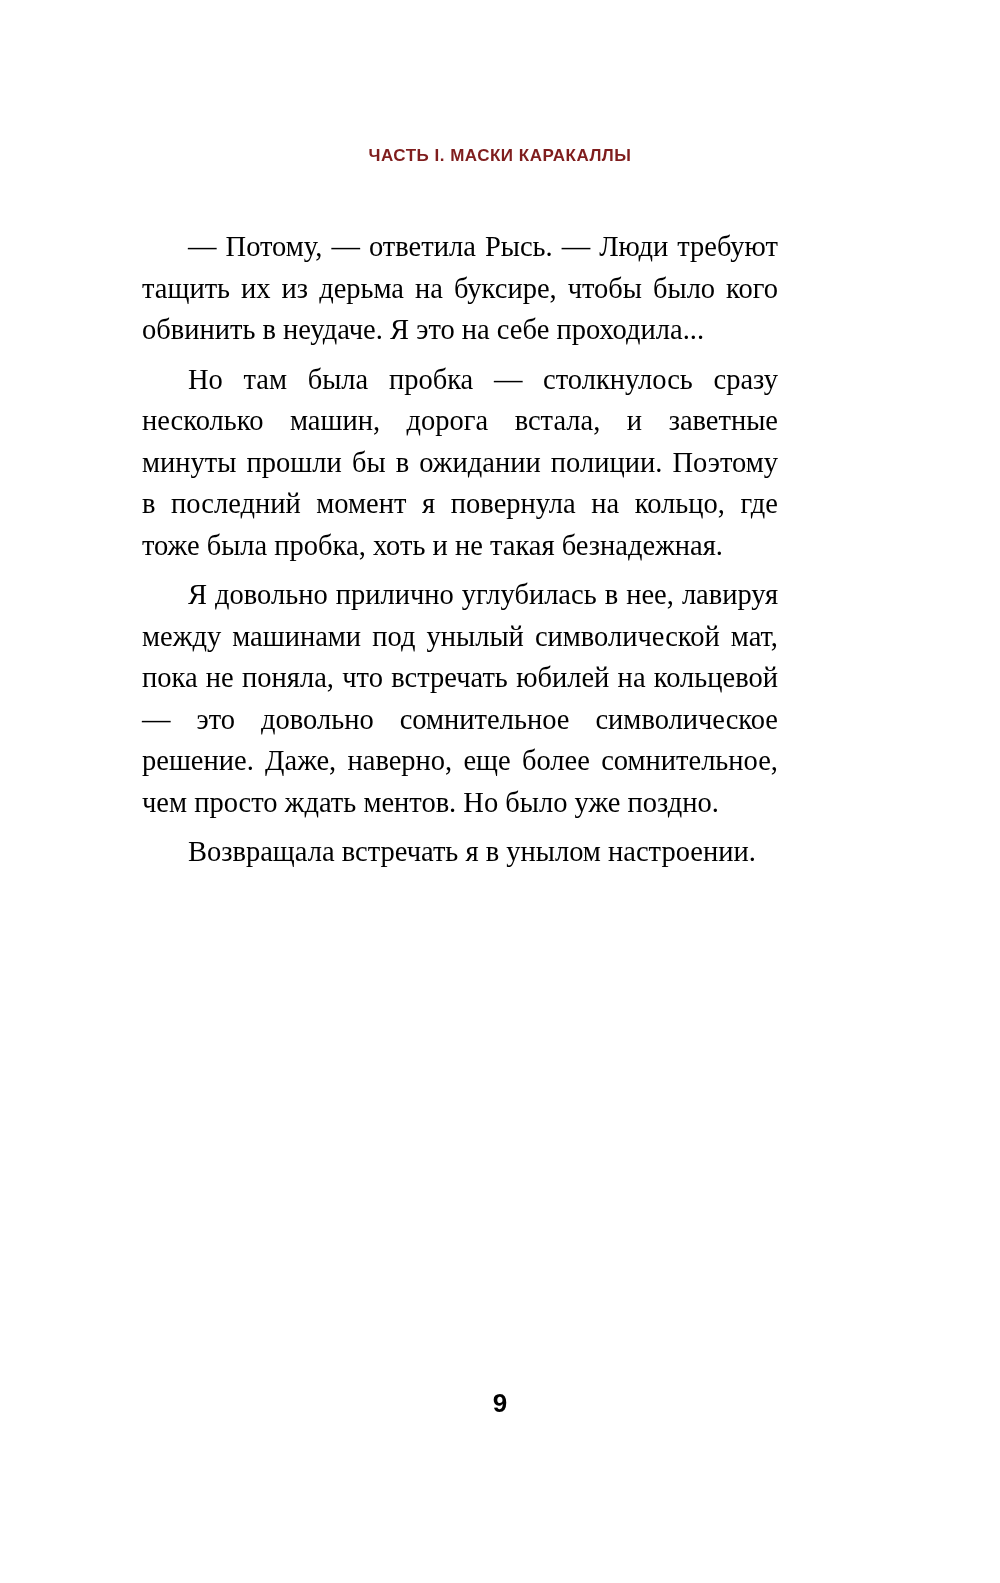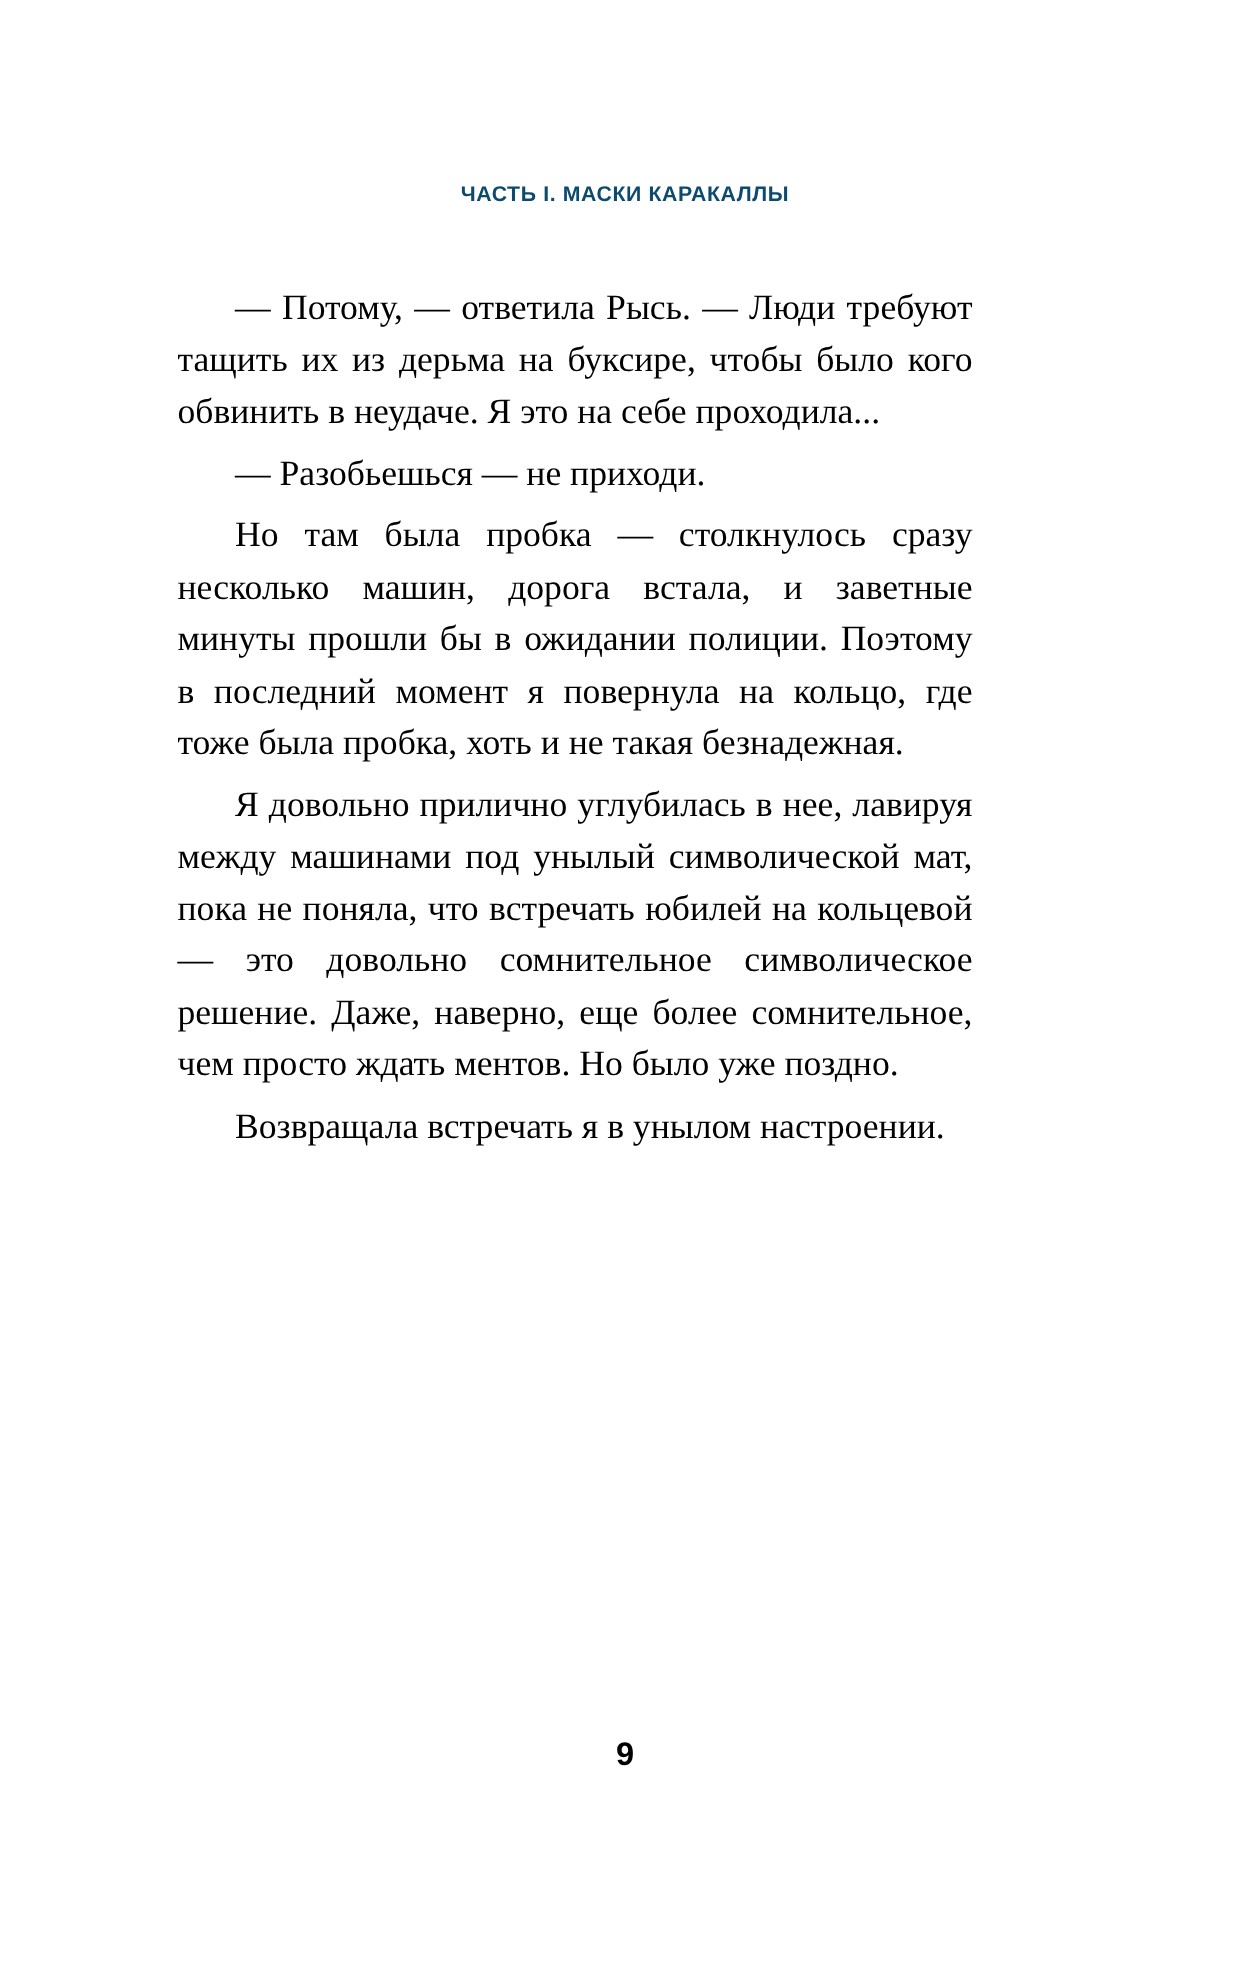--- a/index.html
+++ b/index.html
@@ -27,21 +27,21 @@
   .running-head {
     position: absolute;
     left: 0;
     right: 0;
     top: 146px;
     text-align: center;
     font-family: "Liberation Sans", "DejaVu Sans", sans-serif;
     font-weight: bold;
     font-size: 17px;
     letter-spacing: 0.5px;
-    color: #0c4a6e;
+    color: #7f1d1d;
   }
   .text-block {
     position: absolute;
     left: 134px;
     top: 218px;
     width: 652px;
   }
   .text-block p {
     margin: 8px;
     font-size: 28.5px;
@@ -66,21 +66,20 @@
 </style>
 </head>
 <body>
 
 <div class="page">
 
   <div class="running-head">ЧАСТЬ I. МАСКИ КАРАКАЛЛЫ</div>
 
   <div class="text-block">
     <p>— Потому, — ответила Рысь. — Люди требуют тащить их из дерьма на буксире, чтобы было кого обвинить в неудаче. Я это на себе проходила...</p>
-    <p>— Разобьешься — не приходи.</p>
     <p>Но там была пробка — столкнулось сразу несколько машин, дорога встала, и заветные минуты прошли бы в ожидании полиции. Поэтому в последний момент я повернула на кольцо, где тоже была пробка, хоть и не такая безнадежная.</p>
     <p>Я довольно прилично углубилась в нее, лавируя между машинами под унылый символической мат, пока не поняла, что встречать юбилей на кольцевой — это довольно сомнительное символическое решение. Даже, наверно, еще более сомнительное, чем просто ждать ментов. Но было уже поздно.</p>
     <p>Возвращала встречать я в унылом настроении.</p>
   </div>
 
   <div class="folio">9</div>
 
 </div>
 
 </body></html>

